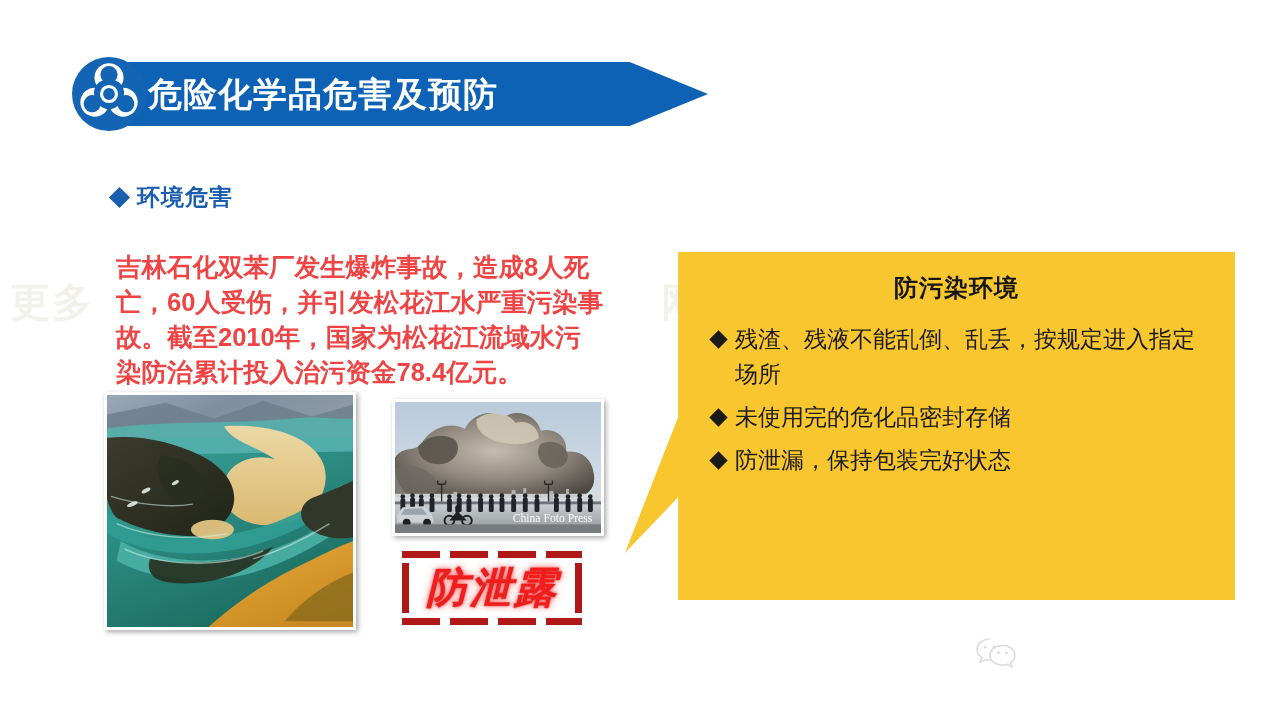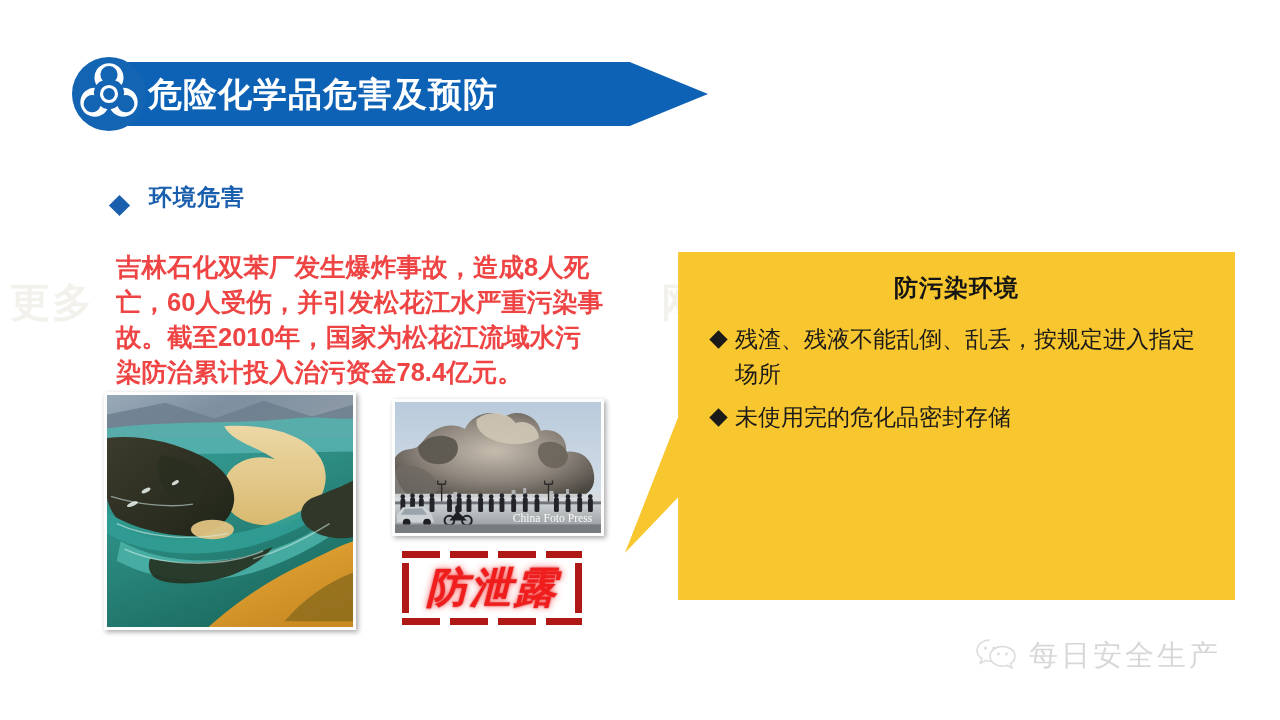--- a/index.html
+++ b/index.html
@@ -35,21 +35,21 @@
     color:#ffffff; font-size:34px; font-weight:bold; letter-spacing:1px;
     white-space:nowrap;
   }
   .hazard-badge{
     position:absolute; left:0; top:0; width:78px; height:78px;
   }
 
   
   .section-heading{
     position:absolute; left:112px; top:182px; z-index:5;
-    display:flex; align-items:flex-end; gap:22px;
+    display:flex; align-items:center; gap:10px;
   }
   .diamond{
     width:15px;height:15px;background:#1a5fae;transform:rotate(45deg);
     display:inline-block;
   }
   .section-heading .label{
     color:#1a5fae; font-size:23px; font-weight:bold; letter-spacing:1px;
   }
 
   
@@ -357,33 +357,36 @@
     <div class="callout-title">防污染环境</div>
     <ul class="callout-list">
       <li>
         <span class="bullet"></span>
         <span class="li-text">残渣、残液不能乱倒、乱丢，按规定进入指定场所</span>
       </li>
       <li>
         <span class="bullet"></span>
         <span class="li-text">未使用完的危化品密封存储</span>
       </li>
+      <li>
+        <span class="bullet"></span>
+        <span class="li-text">防泄漏，保持包装完好状态</span>
+      </li>
     </ul>
   </div>
 </div>
 
 <div class="wechat-mark">
   <span>
     <svg width="42" height="34" viewBox="0 0 42 34">
       <g fill="none" stroke="#9a9a9a" stroke-width="1.6">
         <path d="M15,3 C7.5,3 2,8 2,13.6 C2,16.8 3.9,19.6 6.9,21.5 L5.3,26.2 L10.6,23.6 C12,24 13.5,24.2 15,24.2 C15.6,24.2 16.2,24.2 16.8,24.1"></path>
         <path d="M27.5,9.5 C35,9.5 40,14 40,19.2 C40,22.2 38.2,24.9 35.4,26.6 L36.8,30.8 L32,28.4 C30.6,28.8 29.1,29 27.5,29 C20,29 15,24.5 15,19.2 C15,14 20,9.5 27.5,9.5 Z"></path>
       </g>
       <g fill="#9a9a9a">
         <circle cx="10.5" cy="11" r="1.5"></circle>
         <circle cx="19" cy="11" r="1.5"></circle>
         <circle cx="23.5" cy="17" r="1.4"></circle>
         <circle cx="31.5" cy="17" r="1.4"></circle>
       </g>
     </svg>
   </span>
-  <span class="wm-text">每日安全生产</span>
 </div>
 
 </body></html>

